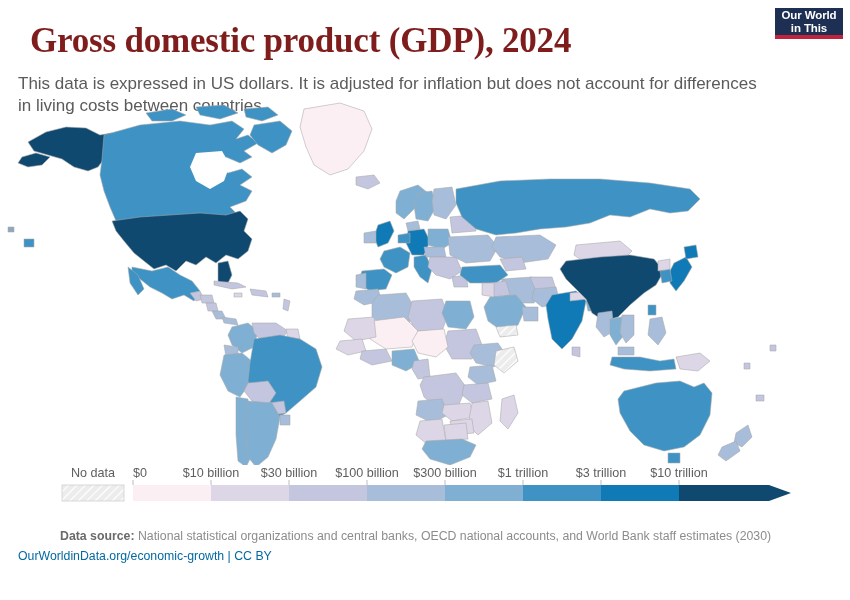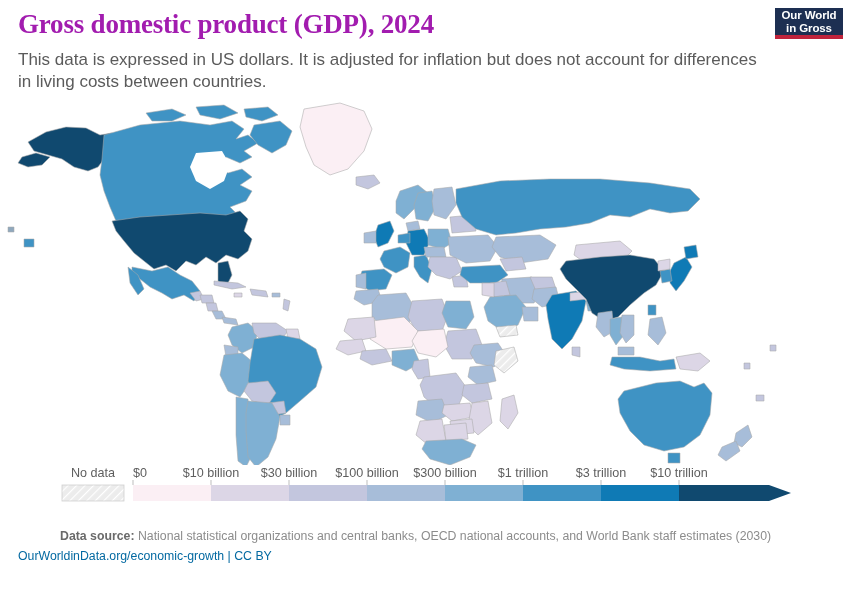--- a/index.html
+++ b/index.html
@@ -10,22 +10,22 @@
     color:#1d1d1d;
     overflow:hidden;
     position:relative;
   }
   .page{width:850px;height:600px;position:relative;box-sizing:border-box;}
 
   
   .header{position:absolute;left:18px;top:10px;width:745px;}
   .title{
     font-family:"Liberation Serif", serif;
-    font-size:27px;font-weight:700;letter-spacing:-0.2px;
-    color:#a21caf;line-height:1.1;margin:0;
+    font-size:35px;font-weight:700;letter-spacing:-0.2px;
+    color:#7f1d1d;line-height:1.1;margin:12px;
   }
   .subtitle{
     font-size:17px;line-height:1.34;color:#5b5b5b;
     margin:9px 0 0 0;max-width:740px;
   }
 
   
   .owid-logo{
     position:absolute;right:7px;top:8px;width:68px;height:31px;
     background:#1d2f52;display:flex;flex-direction:column;
@@ -57,21 +57,21 @@
 
 <div class="page">
 
   <div class="header">
     <h1 class="title">Gross domestic product (GDP), 2024</h1>
     <p class="subtitle">This data is expressed in US dollars. It is adjusted for inflation but does not account for differences in living costs between countries.</p>
   </div>
 
   <div class="owid-logo">
     <span>Our World</span>
-    <span>in Gross</span>
+    <span>in This</span>
   </div>
 
   <div class="map-wrap">
     <svg viewBox="0 0 850 370" xmlns="http://www.w3.org/2000/svg">
       <defs>
         <pattern id="nodata-hatch" width="6" height="6" patternTransform="rotate(45)" patternUnits="userSpaceOnUse">
           <rect width="6" height="6" fill="#ececec"></rect>
           <line x1="0" y1="0" x2="0" y2="6" stroke="#ffffff" stroke-width="2.6"></line>
         </pattern>
       </defs>

